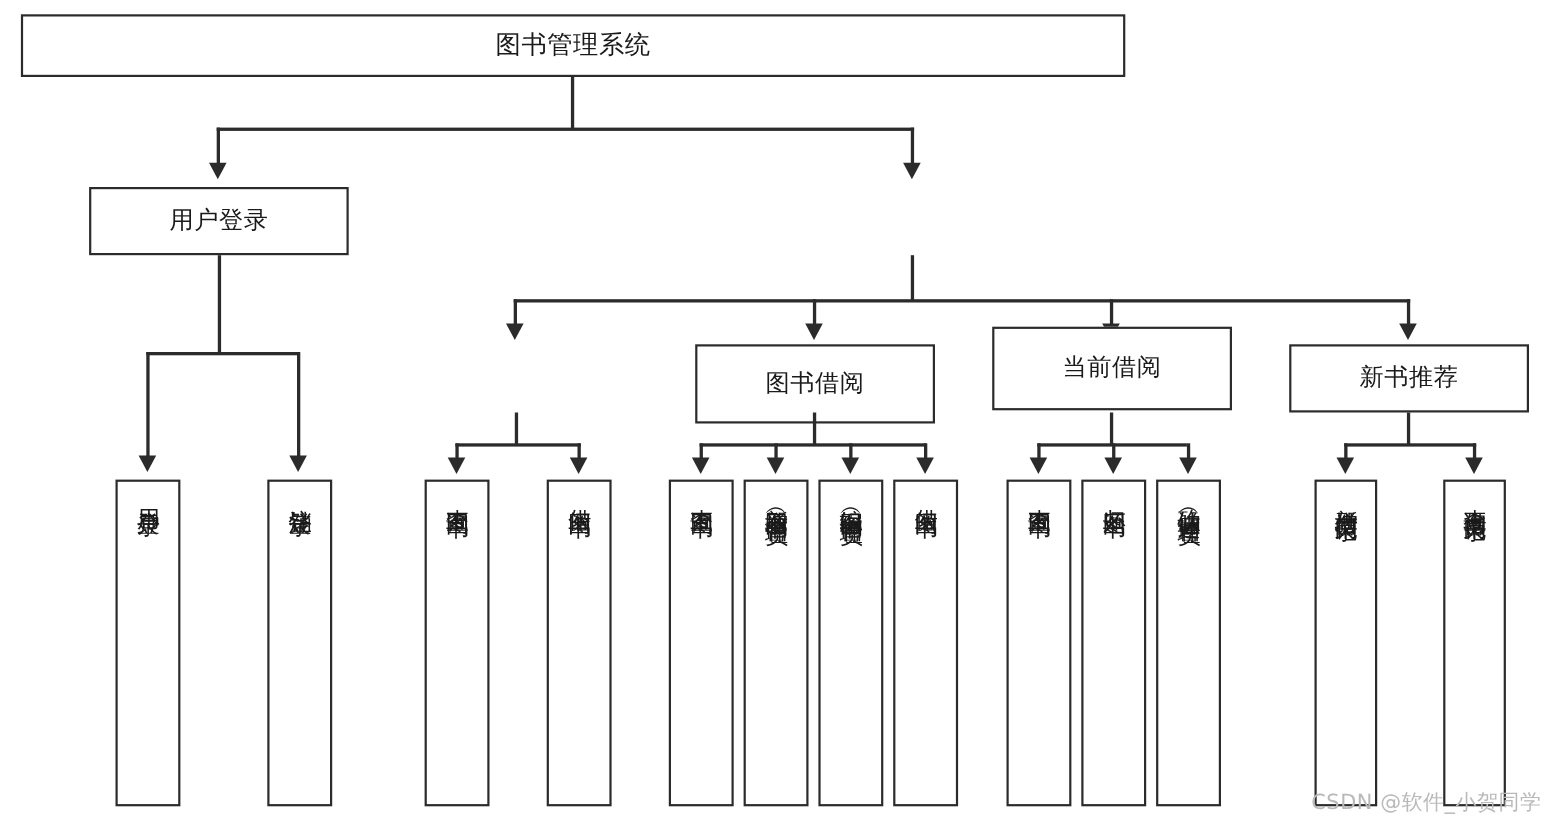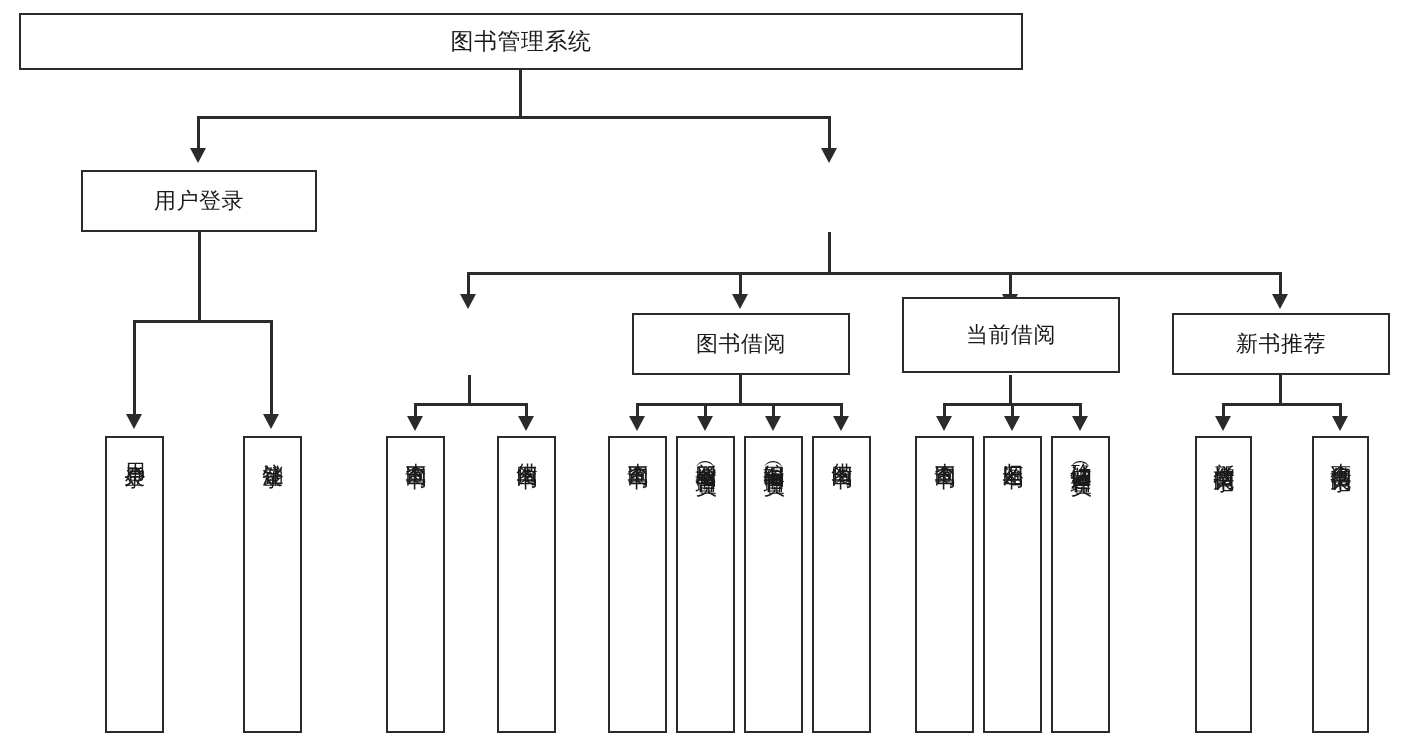--- a/index.html
+++ b/index.html
@@ -107,21 +107,21 @@
   <div class="ln h" style="left:467px; top:272px; width:815px; height:3px;"></div>
   <div class="ln v" style="left:467px; top:272px; width:3px; height:26px;"></div>
   <div class="arrow" style="left:460px; top:294px;"></div>
   <div class="ln v" style="left:739px; top:272px; width:3px; height:26px;"></div>
   <div class="arrow" style="left:732px; top:294px;"></div>
   <div class="ln v" style="left:1009px; top:272px; width:3px; height:26px;"></div>
   <div class="arrow" style="left:1002px; top:294px;"></div>
   <div class="ln v" style="left:1279px; top:272px; width:3px; height:26px;"></div>
   <div class="arrow" style="left:1272px; top:294px;"></div>
 
-  <div class="node h" style="left:632px; top:313px; width:218px; height:62px;">
+  <div class="node h" style="left:632px; top:313px; width:218px; height:72px;">
     <span>图书借阅</span>
   </div>
   <div class="node h" style="left:902px; top:297px; width:218px; height:76px;">
     <span>当前借阅</span>
   </div>
   <div class="node h" style="left:1172px; top:313px; width:218px; height:62px;">
     <span>新书推荐</span>
   </div>
 
   <div class="ln v" style="left:468px; top:375px; width:3px; height:30px;"></div>
@@ -195,14 +195,15 @@
     <span class="vtext">确认归还（管理员）</span>
   </div>
 
   <div class="node v" style="left:1195px; top:436px; width:57px; height:297px;">
     <span class="vtext">新增借阅记录</span>
   </div>
   <div class="node v" style="left:1312px; top:436px; width:57px; height:297px;">
     <span class="vtext">查询借阅记录</span>
   </div>
 
+  <div id="watermark" style="left:1192px; top:716px;">CSDN @软件_小贺同学</div>
 
 </div>
 
 </body></html>

